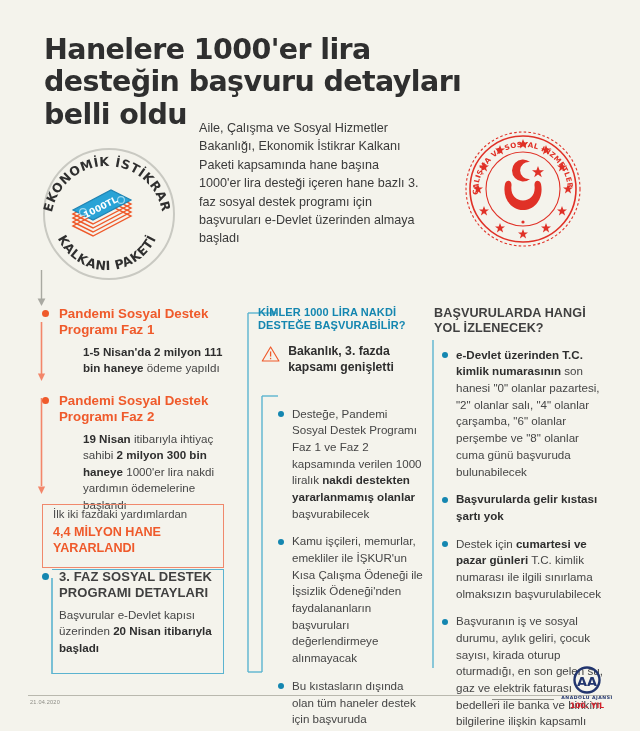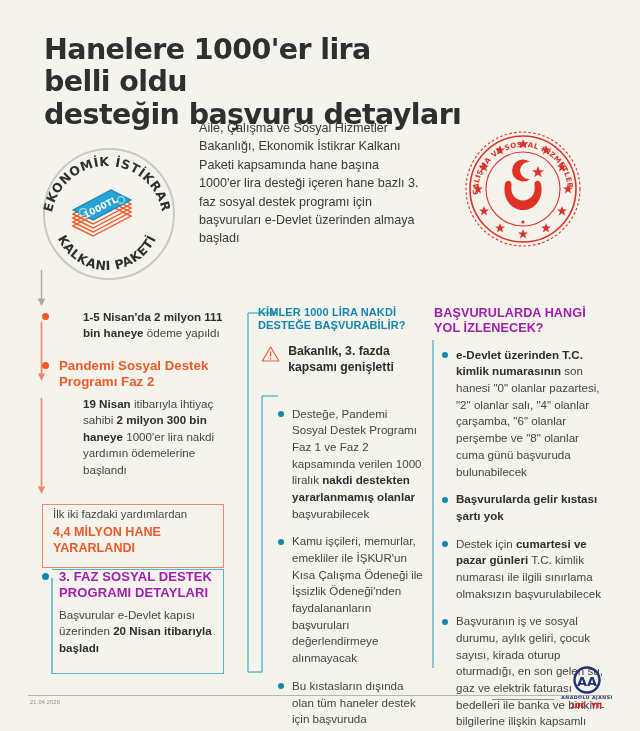--- a/index.html
+++ b/index.html
@@ -45,21 +45,21 @@
   .col-mid{left:258px;top:306px;width:165px;}
   .col-right{left:434px;top:306px;width:175px;}
 
   
   h3.sec-o{
     margin:0 0 6px 0;font-size:13.3px;line-height:1.2;font-weight:bold;
     color:#ef5a2b;letter-spacing:0;
   }
   h3.sec-b{
     margin:0 0 6px 0;font-size:12.6px;line-height:1.22;font-weight:bold;
-    color:#a21caf;text-transform:uppercase;letter-spacing:0.1px;
+    color:#404040;text-transform:uppercase;letter-spacing:0.1px;
   }
   h3.sec-b-mid{
     margin:0 0 6px 0;font-size:11px;line-height:1.22;font-weight:bold;
     color:#1486b0;text-transform:uppercase;letter-spacing:0.1px;
   }
 
   .body-t{font-size:11.6px;line-height:1.42;color:#454545;}
   .body-t b{color:#2e2e2e;font-weight:bold;}
 
   
@@ -111,22 +111,22 @@
   .aa{position:absolute;left:556px;top:666px;width:62px;height:46px;}
   .aa-rule{position:absolute;left:492px;top:699px;width:62px;height:1px;background:#8e8e86;}
 </style>
 </head>
 <body>
 
 <div class="page">
 
   <div class="headline">
     <div>Hanelere 1000'er lira</div>
+    <div>desteğin başvuru detayları</div>
     <div>belli oldu</div>
-    <div>desteğin başvuru detayları</div>
   </div>
 
   <div class="intro">Aile, Çalışma ve Sosyal Hizmetler Bakanlığı, Ekonomik İstikrar Kalkanı Paketi kapsamında hane başına 1000'er lira desteği içeren hane bazlı 3. faz sosyal destek programı için başvuruları e-Devlet üzerinden almaya başladı</div>
 
   <div class="badge">
     <div class="ring"></div>
     <svg width="150" height="150" viewBox="0 0 150 150">
       <defs>
         <path id="arcTop" d="M 18,82 A 56,56 0 0 1 130,82" fill="none"></path>
         <path id="arcBot" d="M 20,76 A 54,54 0 0 0 128,76" fill="none"></path>
@@ -207,20 +207,21 @@
     <line x1="262" y1="396" x2="262" y2="672" stroke="#5bb3d0" stroke-width="1.4"></line>
     <line x1="262" y1="396" x2="278" y2="396" stroke="#5bb3d0" stroke-width="1.4"></line>
 
     <line x1="433" y1="340" x2="433" y2="668" stroke="#5bb3d0" stroke-width="1.4"></line>
   </svg>
 
   <div class="col col-left">
 
     <div class="lblock" style="margin-bottom:16px;">
       <span class="dot"></span>
+      <h3 class="sec-o">Pandemi Sosyal Destek Programı Faz 1</h3>
       <div class="body-t lbody">
         <b>1-5 Nisan'da 2 milyon 111 bin haneye</b><span> ödeme yapıldı</span>
       </div>
     </div>
 
     <div class="lblock" style="">
       <span class="dot"></span>
       <h3 class="sec-o">Pandemi Sosyal Destek Programı Faz 2</h3>
       <div class="body-t lbody">
         <b>19 Nisan</b><span> itibarıyla ihtiyaç sahibi </span><b>2 milyon 300 bin haneye</b><span> 1000'er lira nakdi yardımın ödemelerine başlandı</span>

